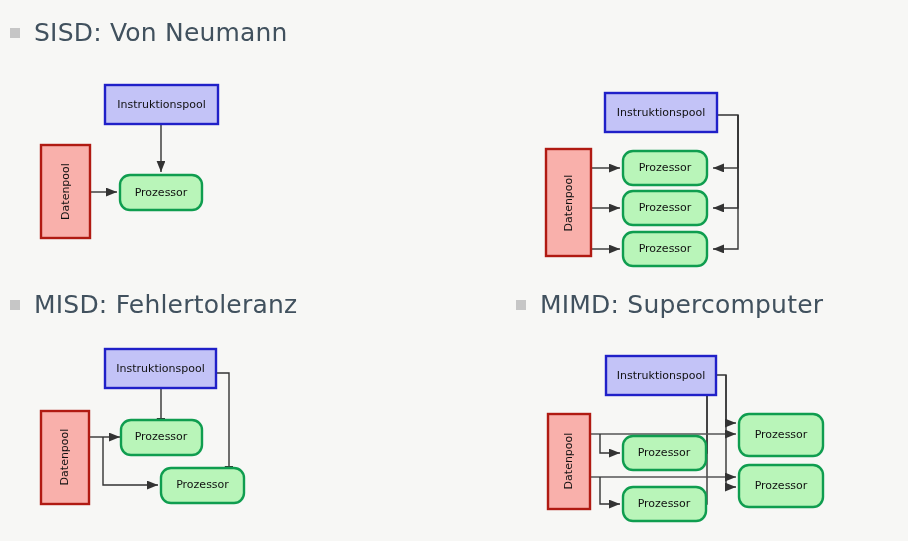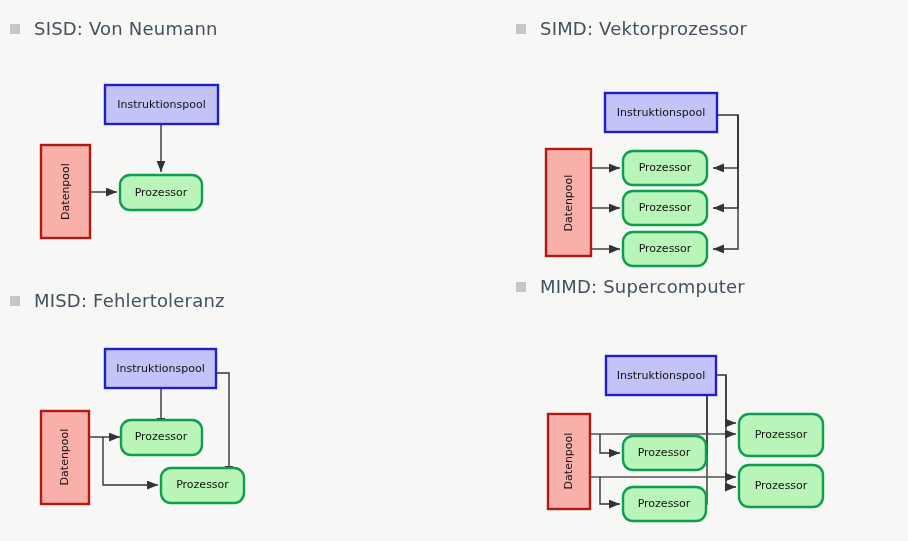--- a/index.html
+++ b/index.html
@@ -37,21 +37,21 @@
   }
   .bullet {
     width: 10px;
     height: 10px;
     background: #c6c6c6;
     flex: 0 0 auto;
     margin-right: 14px;
   }
   .heading-text {
     font-family: "DejaVu Sans", sans-serif;
-    font-size: 18px;
+    font-size: 25px;
     font-weight: 400;
     color: #41515e;
     letter-spacing: 0.2px;
     line-height: 1;
   }
 
   .diagram {
     position: absolute;
     left: 0;
     top: 0;
@@ -105,24 +105,20 @@
         <text class="node-label-v" x="65.5" y="191.5" transform="rotate(-90 65.5 191.5)">Datenpool</text>
 
         <rect x="120" y="175" width="82" height="35" rx="10" ry="10" fill="#b9f5b9" stroke="#0f9d4f" stroke-width="2.4"></rect>
         <text class="node-label" x="161" y="193">Prozessor</text>
       </svg>
     </div>
   </div>
 
   <div class="quad q-tr">
 
-    <div class="heading" style="left:62px; top:20px;">
-      <span class="bullet"></span>
-      <span class="heading-text">SIMD: Vektorprozessor</span>
-    </div>
 
     <div class="diagram">
       <svg width="454" height="270" viewBox="0 0 454 270" xmlns="http://www.w3.org/2000/svg">
         <defs>
           <marker id="ah2" markerWidth="9" markerHeight="9" refX="8" refY="3.2" orient="auto">
             <path d="M0,0 L8,3.2 L0,6.4 z" fill="#333333"></path>
           </marker>
         </defs>
 
         <path d="M 206,115 L 284,115 L 284,168" fill="none" stroke="#333333" stroke-width="1.4"></path>
@@ -185,21 +181,21 @@
         <text class="node-label" x="161" y="166">Prozessor</text>
 
         <rect x="161" y="197" width="83" height="35" rx="10" ry="10" fill="#b9f5b9" stroke="#0f9d4f" stroke-width="2.4"></rect>
         <text class="node-label" x="202.5" y="214">Prozessor</text>
       </svg>
     </div>
   </div>
 
   <div class="quad q-br">
 
-    <div class="heading" style="left:62px; top:7px;">
+    <div class="heading" style="left:62px; top:21px;">
       <span class="bullet"></span>
       <span class="heading-text">MIMD: Supercomputer</span>
     </div>
 
     <div class="diagram">
       <svg width="454" height="270" viewBox="0 0 454 270" xmlns="http://www.w3.org/2000/svg">
         <defs>
           <marker id="ah4" markerWidth="9" markerHeight="9" refX="8" refY="3.2" orient="auto">
             <path d="M0,0 L8,3.2 L0,6.4 z" fill="#333333"></path>
           </marker>

